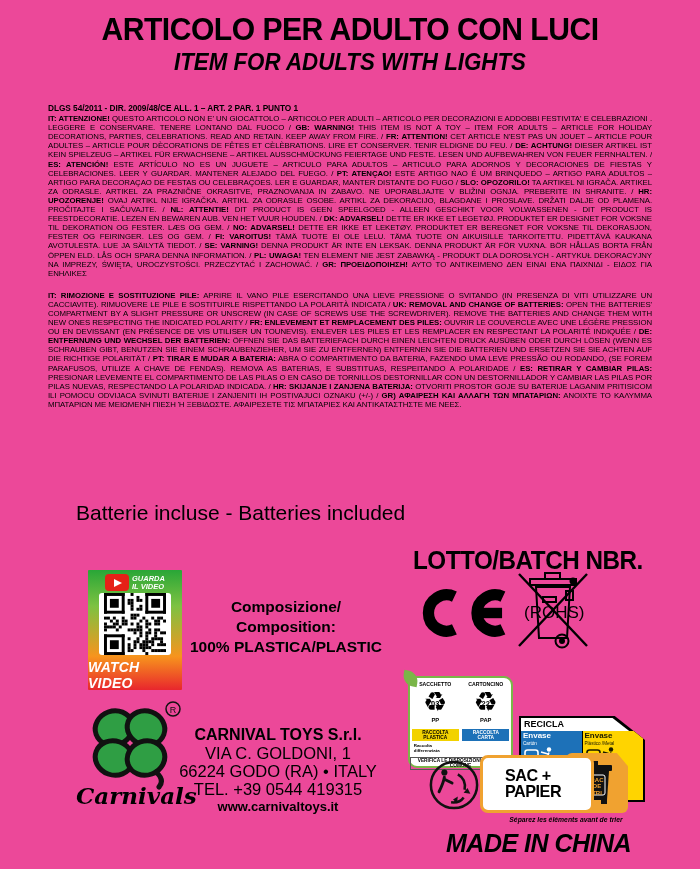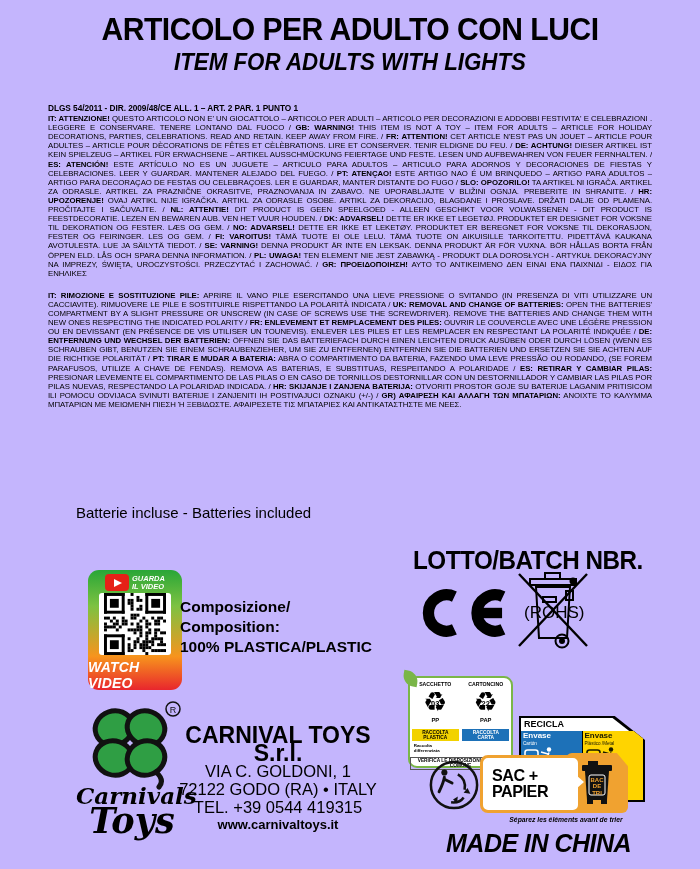--- a/index.html
+++ b/index.html
@@ -1,43 +1,43 @@
 <!DOCTYPE html>
 <html style="--qr_gradient_top: #29a637; --qr_gradient_bottom: #e8262d; --youtube_red: #e62117; --eco_border_green: #7ab648; --chip_yellow: #f2d200; --chip_blue: #1d71b8; --recicla_blue: #1d71b8; --recicla_yellow: #ffd400; --sorting_orange: #f0a230;"><head>
 <meta charset="utf-8">
 <style>
   html,body{margin:0;padding:0;background:#fff;}
-  .page{position:relative;width:700px;height:869px;background:#c4b5fd;color:#000;
+  .page{position:relative;width:700px;height:869px;background:#ec4899;color:#000;
         font-family:"Liberation Sans",sans-serif;overflow:hidden;}
   .b{font-weight:bold;}
   .title{position:absolute;top:12px;left:0;width:700px;text-align:center;
          font-weight:bold;font-size:31px;letter-spacing:-0.5px;transform:scaleX(.97);}
   .subtitle{position:absolute;top:49px;left:0;width:700px;text-align:center;
             font-style:italic;font-size:23px;font-weight:bold;transform:scaleX(.97);}
   .legal{position:absolute;left:48px;top:104px;width:604px;max-height:398px;overflow:hidden;
          font-size:7.8px;line-height:9.1px;letter-spacing:-0.05px;text-align:justify;}
   .lawref{font-weight:bold;font-size:8.3px;margin-bottom:1px;}
   .para2{margin-top:13px;}
-  .battnotes{position:absolute;left:76px;top:504px;font-size:15px;line-height:17.5px;}
+  .battnotes{position:absolute;left:76px;top:504px;font-size:21px;line-height:17.5px;}
   .lotto{position:absolute;left:413px;top:546px;font-size:25px;font-weight:bold;
          letter-spacing:-0.5px;transform:scaleX(.97);transform-origin:left;}
   
-  .qrbadge{position:absolute;left:88px;top:570px;width:94px;height:120px;border-radius:11px;
+  .qrbadge{position:absolute;left:88px;top:570px;width:94px;height:120px;border-radius:1px;
            background:linear-gradient(180deg,var(--qr_gradient_top) 0%,#7dc242 30%,#f7941d 72%,var(--qr_gradient_bottom) 100%);
            display:flex;flex-direction:column;align-items:center;}
   .qrtop{display:flex;align-items:center;gap:3px;margin-top:4px;height:20px;}
   .ytplay{width:24px;height:17px;background:var(--youtube_red);border-radius:4px;position:relative;}
   .ytplay:before{content:"";position:absolute;left:9px;top:4.5px;border-left:8px solid #fff;
                  border-top:4px solid transparent;border-bottom:4px solid transparent;}
   .qrtoptxt{color:#fff;font-weight:bold;font-size:7.5px;line-height:7.5px;font-style:italic;}
   .qrwhite{width:72px;height:66px;background:#fff;border-radius:3px;margin-top:2px;
            display:flex;align-items:center;justify-content:center;}
   .qrbottom{color:#fff;font-weight:bold;font-size:14px;font-style:italic;margin-top:4px;letter-spacing:.2px;}
   
-  .comp{position:absolute;left:180px;top:597px;width:212px;
+  .comp{position:absolute;left:180px;top:597px;width:212px;text-align:center;
         font-weight:bold;font-size:15.5px;line-height:20px;}
   
   .cerow{position:absolute;left:418px;top:588px;display:flex;align-items:center;gap:2px;}
   .rohs{font-size:17px;}
   .weee{position:absolute;left:514px;top:566px;}
   
   .ecobox{position:absolute;left:408px;top:676px;width:101px;height:88px;
           border:2.5px solid var(--eco_border_green);border-radius:9px;background:#fff;
           font-weight:bold;text-align:center;}
   .leaf{position:absolute;left:-7px;top:-7px;width:15px;height:15px;background:var(--eco_border_green);
@@ -68,28 +68,28 @@
   .panel.yellow{background:var(--recicla_yellow);color:#1a1a00;}
   .panel .l1{font-weight:bold;font-size:8px;line-height:8.5px;}
   .panel .l2{font-size:4.6px;line-height:5.5px;}
   
   .cloverwrap{position:absolute;left:76px;top:698px;width:112px;text-align:center;}
   .brandscript{font-family:"DejaVu Serif",serif;font-style:italic;font-weight:bold;line-height:.9;}
   .brand1{font-size:23px;margin-top:-4px;}
   .brand2{font-size:35px;margin-top:-2px;}
   
   .company{position:absolute;left:165px;top:726px;width:226px;text-align:center;line-height:18px;font-size:16.5px;}
-  .company .name{font-weight:bold;font-size:23px;}
+  .company .name{font-weight:bold;font-size:16px;}
   .company .bold{font-weight:bold;font-size:13px;}
   
   .sortwrap{position:absolute;left:428px;top:753px;width:230px;height:80px;}
   .triman{position:absolute;left:0;top:6px;}
   .sacbox{position:absolute;left:52px;top:2px;width:86px;height:52px;background:#fff;
           border:3.5px solid var(--sorting_orange);border-radius:8px;
-          display:flex;flex-direction:column;justify-content:center;padding-left:9px;z-index:2;}
+          display:flex;flex-direction:column;justify-content:center;padding-left:22px;z-index:2;}
   .sacbox div{font-weight:bold;font-size:17px;line-height:16px;letter-spacing:-0.5px;transform:scaleX(.95);transform-origin:left;}
   .orange{position:absolute;left:138px;top:0;width:62px;height:60px;background:var(--sorting_orange);
           border-radius:6px;clip-path:polygon(0 0,82% 0,100% 22%,100% 100%,0 100%);
           display:flex;align-items:center;justify-content:center;z-index:1;}
   .sacarrow{position:absolute;left:141px;top:16px;width:0;height:0;z-index:3;
             border-top:13px solid transparent;border-bottom:13px solid transparent;border-left:15px solid #fff;}
   .sortnote{position:absolute;left:58px;top:63px;width:160px;text-align:center;
             font-size:6.8px;font-weight:bold;font-style:italic;}
   .madein{position:absolute;left:446px;top:829px;font-size:25px;font-weight:bold;font-style:italic;
           letter-spacing:-0.5px;}
@@ -350,27 +350,26 @@
         <ellipse cx="38" cy="30" rx="19" ry="17" transform="rotate(-20 38 30)"></ellipse>
         <ellipse cx="70" cy="30" rx="19" ry="17" transform="rotate(20 70 30)"></ellipse>
         <ellipse cx="38" cy="60" rx="19" ry="17" transform="rotate(20 38 60)"></ellipse>
         <ellipse cx="70" cy="60" rx="19" ry="17" transform="rotate(-20 70 60)"></ellipse>
       </g>
       <path d="M80 74 q9 8 3 15" fill="none" stroke="#111" stroke-width="5" stroke-linecap="round"></path>
       <circle cx="97" cy="11" r="7" fill="none" stroke="#111" stroke-width="1.5"></circle>
       <text x="97" y="14.5" font-size="9" text-anchor="middle" fill="#111">R</text>
     </svg>
     <div class="brandscript brand1">Carnivals</div>
-    <div class="brandscript brand2">Toys</div>
   </div>
 
   <div class="company">
     <div class="name">CARNIVAL TOYS S.r.l.</div>
     <div>VIA C. GOLDONI, 1</div>
-    <div>72122 GODO (RA) • ITALY</div>
+    <div>66224 GODO (RA) • ITALY</div>
     <div>TEL. +39 0544 419315</div>
     <div class="bold">www.carnivaltoys.it</div>
   </div>
 
   <div class="sortwrap">
     <svg class="triman" width="52" height="52" viewBox="0 0 54 54">
       <circle cx="27" cy="27" r="24" fill="none" stroke="#111" stroke-width="2.6"></circle>
       <circle cx="17" cy="14" r="3.2" fill="#111"></circle>
       <path d="M17 19 C16 25 14 29 11.5 34" fill="none" stroke="#111" stroke-width="3" stroke-linecap="round"></path>
       <path d="M17 21 L25 25" fill="none" stroke="#111" stroke-width="3" stroke-linecap="round"></path>

